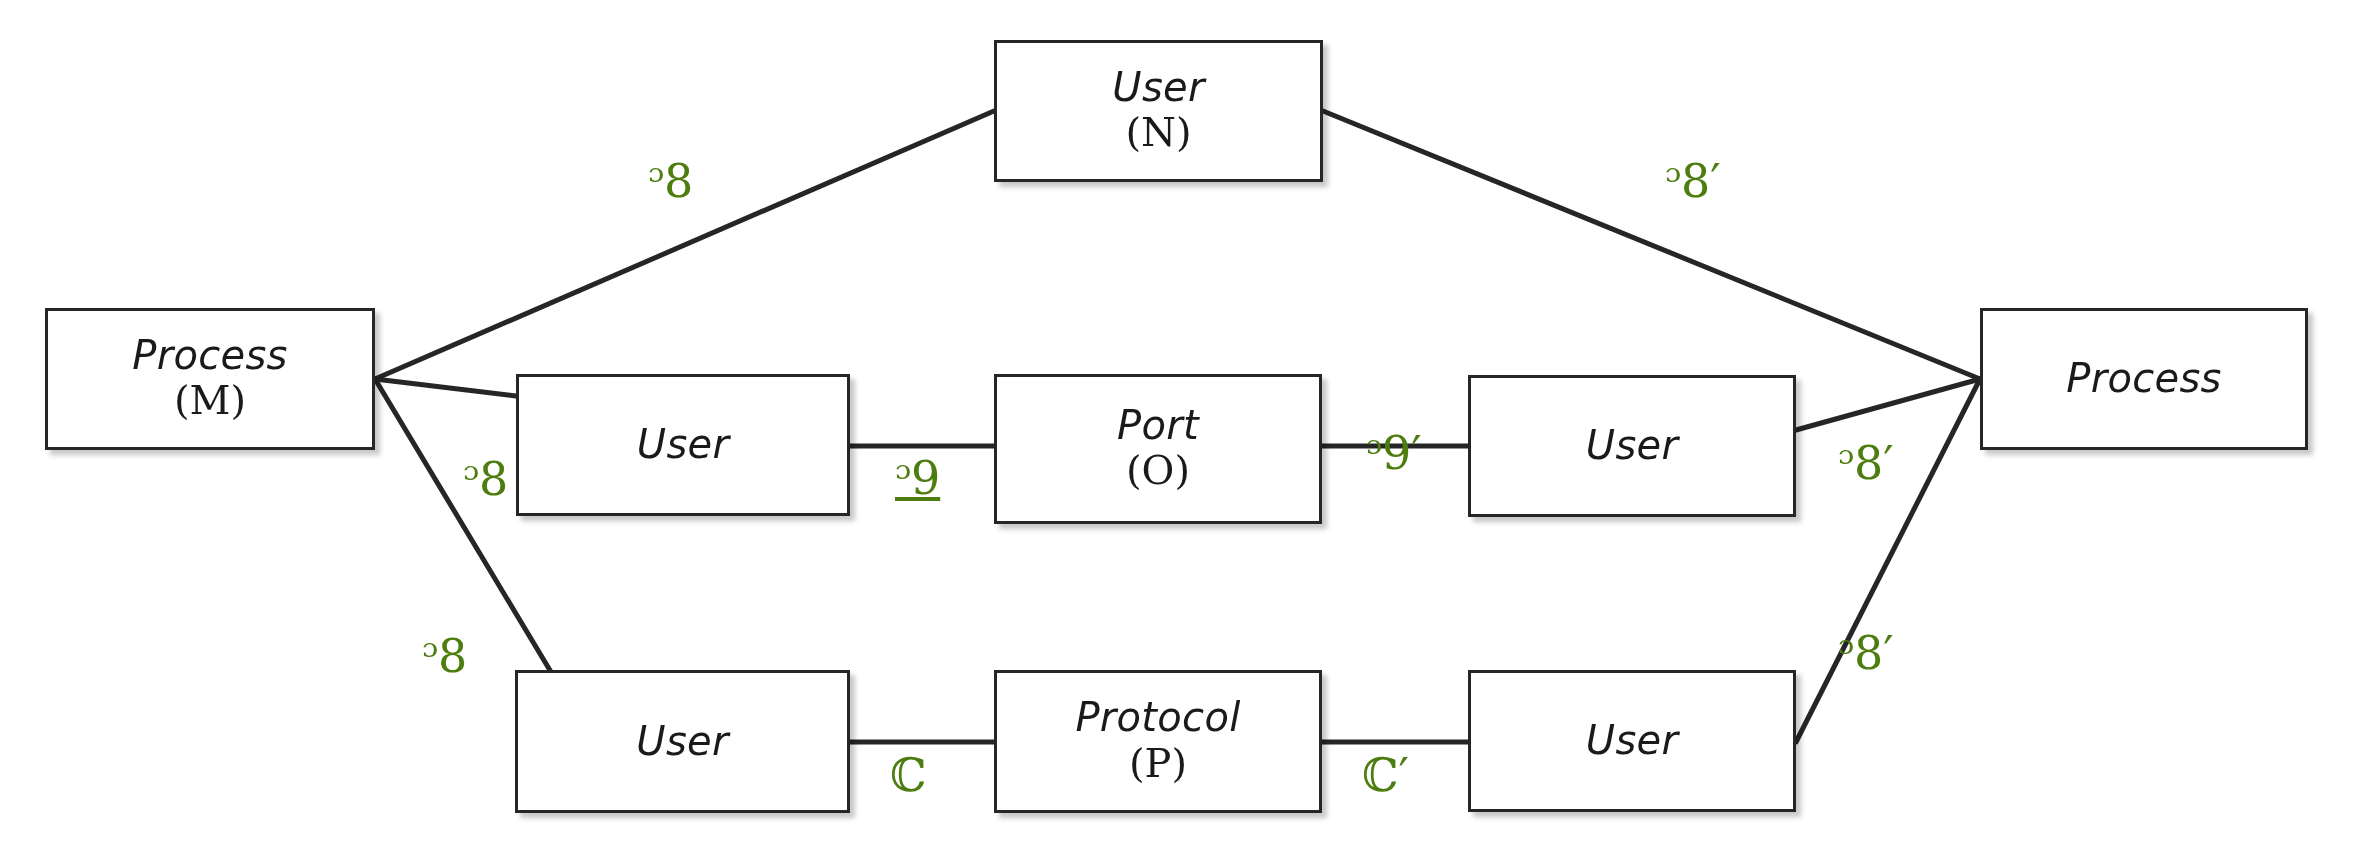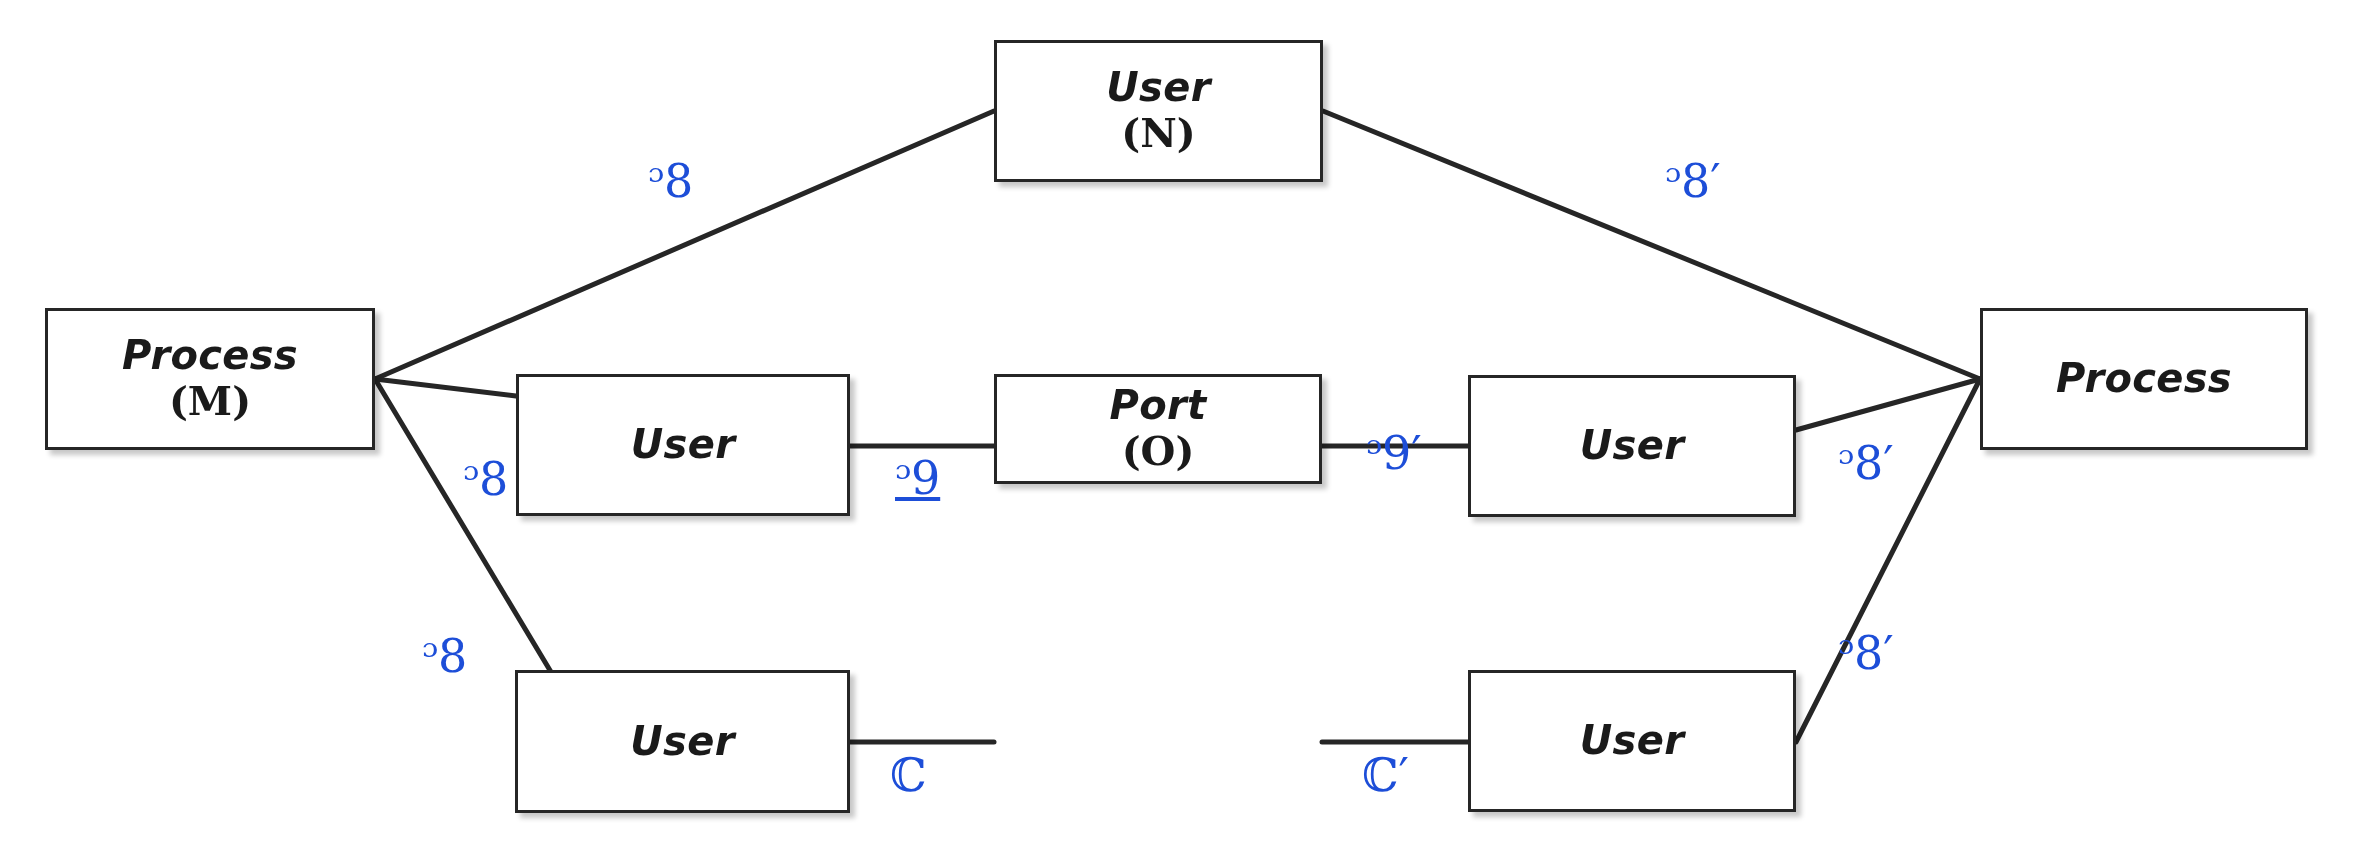--- a/index.html
+++ b/index.html
@@ -25,42 +25,41 @@
     position: absolute;
     box-sizing: border-box;
     background: #ffffff;
     border: 3px solid #262626;
     box-shadow: 5px 5px 5px rgba(0,0,0,0.22);
     display: flex;
     flex-direction: column;
     align-items: center;
     justify-content: center;
     z-index: 5;
-    font-weight: bold;
   }
   .node .nm {
     font-family: "DejaVu Sans", sans-serif;
     font-style: italic;
     font-size: 40px;
     color: #1a1a1a;
     line-height: 1.08;
     letter-spacing: 0.3px;
   }
   .node .sub {
     font-family: "DejaVu Serif", serif;
     font-style: normal;
     font-size: 40px;
     color: #1a1a1a;
     line-height: 1.18;
   }
   .elabel {
     position: absolute;
     font-family: "DejaVu Serif", serif;
     font-size: 46px;
-    color: #1d4ed8;
+    color: #4d7c0f;
     white-space: nowrap;
     z-index: 7;
     line-height: 1;
   }
 </style>
 </head>
 <body>
 
 <div id="canvas">
 
@@ -92,35 +91,39 @@
   <div class="node" style="left: 1980px; top: 308px; width: 328px; height: 142px;">
     <div class="nm">Process</div>
 
   </div>
 
   <div class="node" style="left: 516px; top: 374px; width: 334px; height: 142px;">
     <div class="nm">User</div>
 
   </div>
 
-  <div class="node" style="left: 994px; top: 374px; width: 328px; height: 110px;">
+  <div class="node" style="left: 994px; top: 374px; width: 328px; height: 150px;">
     <div class="nm">Port</div>
     <div class="sub">(O)</div>
   </div>
 
   <div class="node" style="left: 1468px; top: 375px; width: 328px; height: 142px;">
     <div class="nm">User</div>
 
   </div>
 
   <div class="node" style="left: 515px; top: 670px; width: 335px; height: 143px;">
     <div class="nm">User</div>
 
   </div>
 
+  <div class="node" style="left: 994px; top: 670px; width: 328px; height: 143px;">
+    <div class="nm">Protocol</div>
+    <div class="sub">(P)</div>
+  </div>
 
   <div class="node" style="left: 1468px; top: 670px; width: 328px; height: 142px;">
     <div class="nm">User</div>
 
   </div>
 
   <div class="elabel" style="left: 648px; top: 158px;">ᵓ8</div>
   <div class="elabel" style="left: 1665px; top: 158px;">ᵓ8′</div>
   <div class="elabel" style="left: 463px; top: 456px;">ᵓ8</div>
   <div class="elabel" style="left: 895px; top: 455px; text-decoration: underline;">ᵓ9</div>

